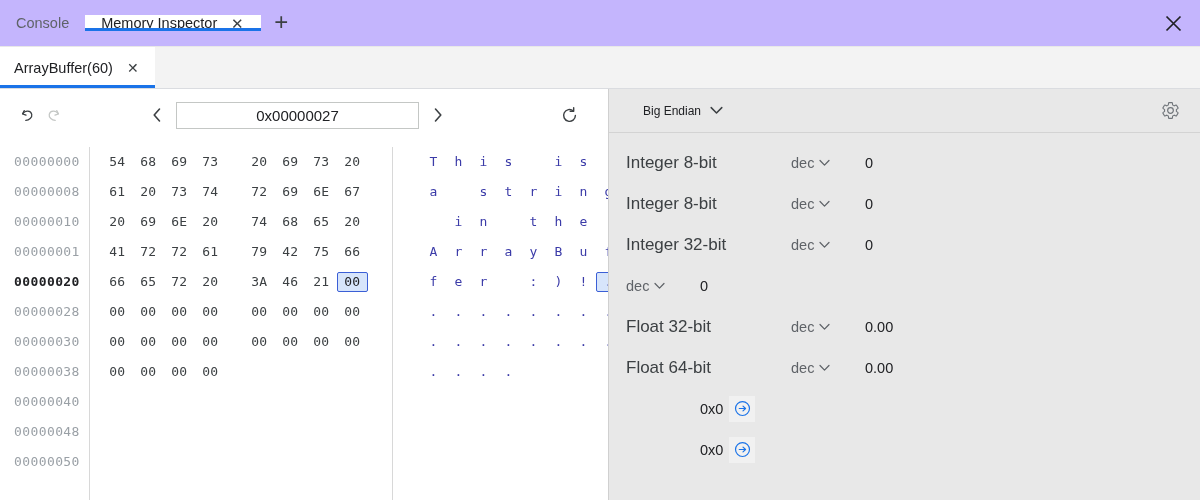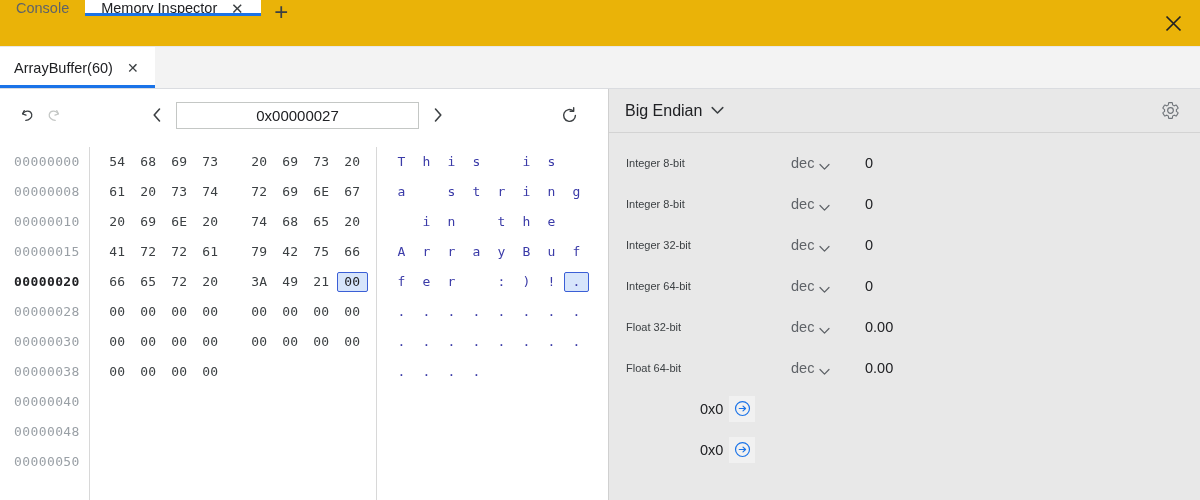--- a/index.html
+++ b/index.html
@@ -21,23 +21,23 @@
     position: relative;
     background: #ffffff;
     box-sizing: border-box;
     display: flex;
     flex-direction: column;
   }
 
   
   .tabstrip {
     height: 46px;
-    background: #eab308;
-    display: flex;
-    align-items: flex-start;
+    background: #c4b5fd;
+    display: flex;
+    align-items: center;
     position: relative;
     flex: 0 0 auto;
     border-bottom: 1px solid #e8e8e8;
   }
   .tab {
     display: flex;
     align-items: center;
     padding: 0 16px;
     font-size: 14.5px;
     color: #5f6368;
@@ -225,23 +225,23 @@
     white-space: nowrap;
     text-align: center;
   }
   .addr-cell.sel {
     color: #202124;
     font-weight: bold;
   }
   .col-hex {
     flex: 0 0 auto;
     padding-left: 12px;
-    padding-right: 8px;
+    padding-right: 24px;
     border-right: 1px solid #d8d8d8;
-    margin-right: 0;
+    margin-right: 16px;
   }
   .hex-row {
     height: 30px;
     display: flex;
     align-items: center;
   }
   .byte {
     width: 31px;
     text-align: center;
     color: #3c4043;
@@ -290,23 +290,24 @@
     align-items: center;
     padding: 0 16px;
     box-sizing: border-box;
     border-bottom: 1px solid #d3d3d3;
     background: #e8e8e8;
   }
   .endian {
     display: flex;
     align-items: center;
     gap: 9px;
-    font-size: 16px;
+    font-size: 12px;
     color: #202124;
     cursor: pointer;
+    margin-left: 18px;
   }
   .vi-gear {
     margin-left: auto;
     width: 28px; height: 28px;
     display: flex;
     align-items: center;
     justify-content: center;
     cursor: pointer;
   }
   .vi-body {
@@ -318,28 +319,28 @@
   .vi-row {
     height: 41px;
     display: flex;
     align-items: center;
     padding-left: 17px;
     box-sizing: border-box;
   }
   .vi-label {
     width: 165px;
     flex: 0 0 165px;
-    font-size: 11px;
+    font-size: 17px;
     color: #3c4043;
   }
   .vi-mode {
     width: 74px;
     flex: 0 0 74px;
     display: flex;
-    align-items: flex-end;
+    align-items: center;
     gap: 5px;
     font-size: 14.5px;
     color: #5f6368;
     cursor: pointer;
   }
   .vi-value {
     font-size: 14.5px;
     color: #202124;
     display: flex;
     align-items: center;
@@ -427,21 +428,21 @@
             </svg>
           </div>
         </div>
       </div>
 
       <div class="viewer">
         <div class="col-addr" id="addr-host">
             <div class="addr-cell">00000000</div>
             <div class="addr-cell">00000008</div>
             <div class="addr-cell">00000010</div>
-            <div class="addr-cell">00000015</div>
+            <div class="addr-cell">00000001</div>
             <div class="addr-cell sel">00000020</div>
             <div class="addr-cell">00000028</div>
             <div class="addr-cell">00000030</div>
             <div class="addr-cell">00000038</div>
             <div class="addr-cell">00000040</div>
             <div class="addr-cell">00000048</div>
             <div class="addr-cell">00000050</div>
           </div>
         <div class="col-hex" id="hex-host">
             <div class="hex-row">
@@ -483,21 +484,21 @@
               <span class="byte">42</span>
               <span class="byte">75</span>
               <span class="byte">66</span>
             </div>
             <div class="hex-row">
               <span class="byte">66</span>
               <span class="byte">65</span>
               <span class="byte">72</span>
               <span class="byte">20</span>
               <span class="byte gap">3A</span>
-              <span class="byte">49</span>
+              <span class="byte">46</span>
               <span class="byte">21</span>
               <span class="byte sel">00</span>
             </div>
             <div class="hex-row">
               <span class="byte">00</span>
               <span class="byte">00</span>
               <span class="byte">00</span>
               <span class="byte">00</span>
               <span class="byte gap">00</span>
               <span class="byte">00</span>
@@ -716,21 +717,20 @@
               <span>dec</span>
               <svg width="11" height="8" viewBox="0 0 13 9">
                 <path d="M1.2 1.6 L6.5 7 L11.8 1.6" stroke="#5f6368" stroke-width="1.5" fill="none" stroke-linecap="round" stroke-linejoin="round"></path>
               </svg>
             </div>
             <div class="vi-value">
               <span>0</span>
             </div>
           </div>
           <div class="vi-row">
-            <div class="vi-label">Integer 64-bit</div>
             <div class="vi-mode">
               <span>dec</span>
               <svg width="11" height="8" viewBox="0 0 13 9">
                 <path d="M1.2 1.6 L6.5 7 L11.8 1.6" stroke="#5f6368" stroke-width="1.5" fill="none" stroke-linecap="round" stroke-linejoin="round"></path>
               </svg>
             </div>
             <div class="vi-value">
               <span>0</span>
             </div>
           </div>

